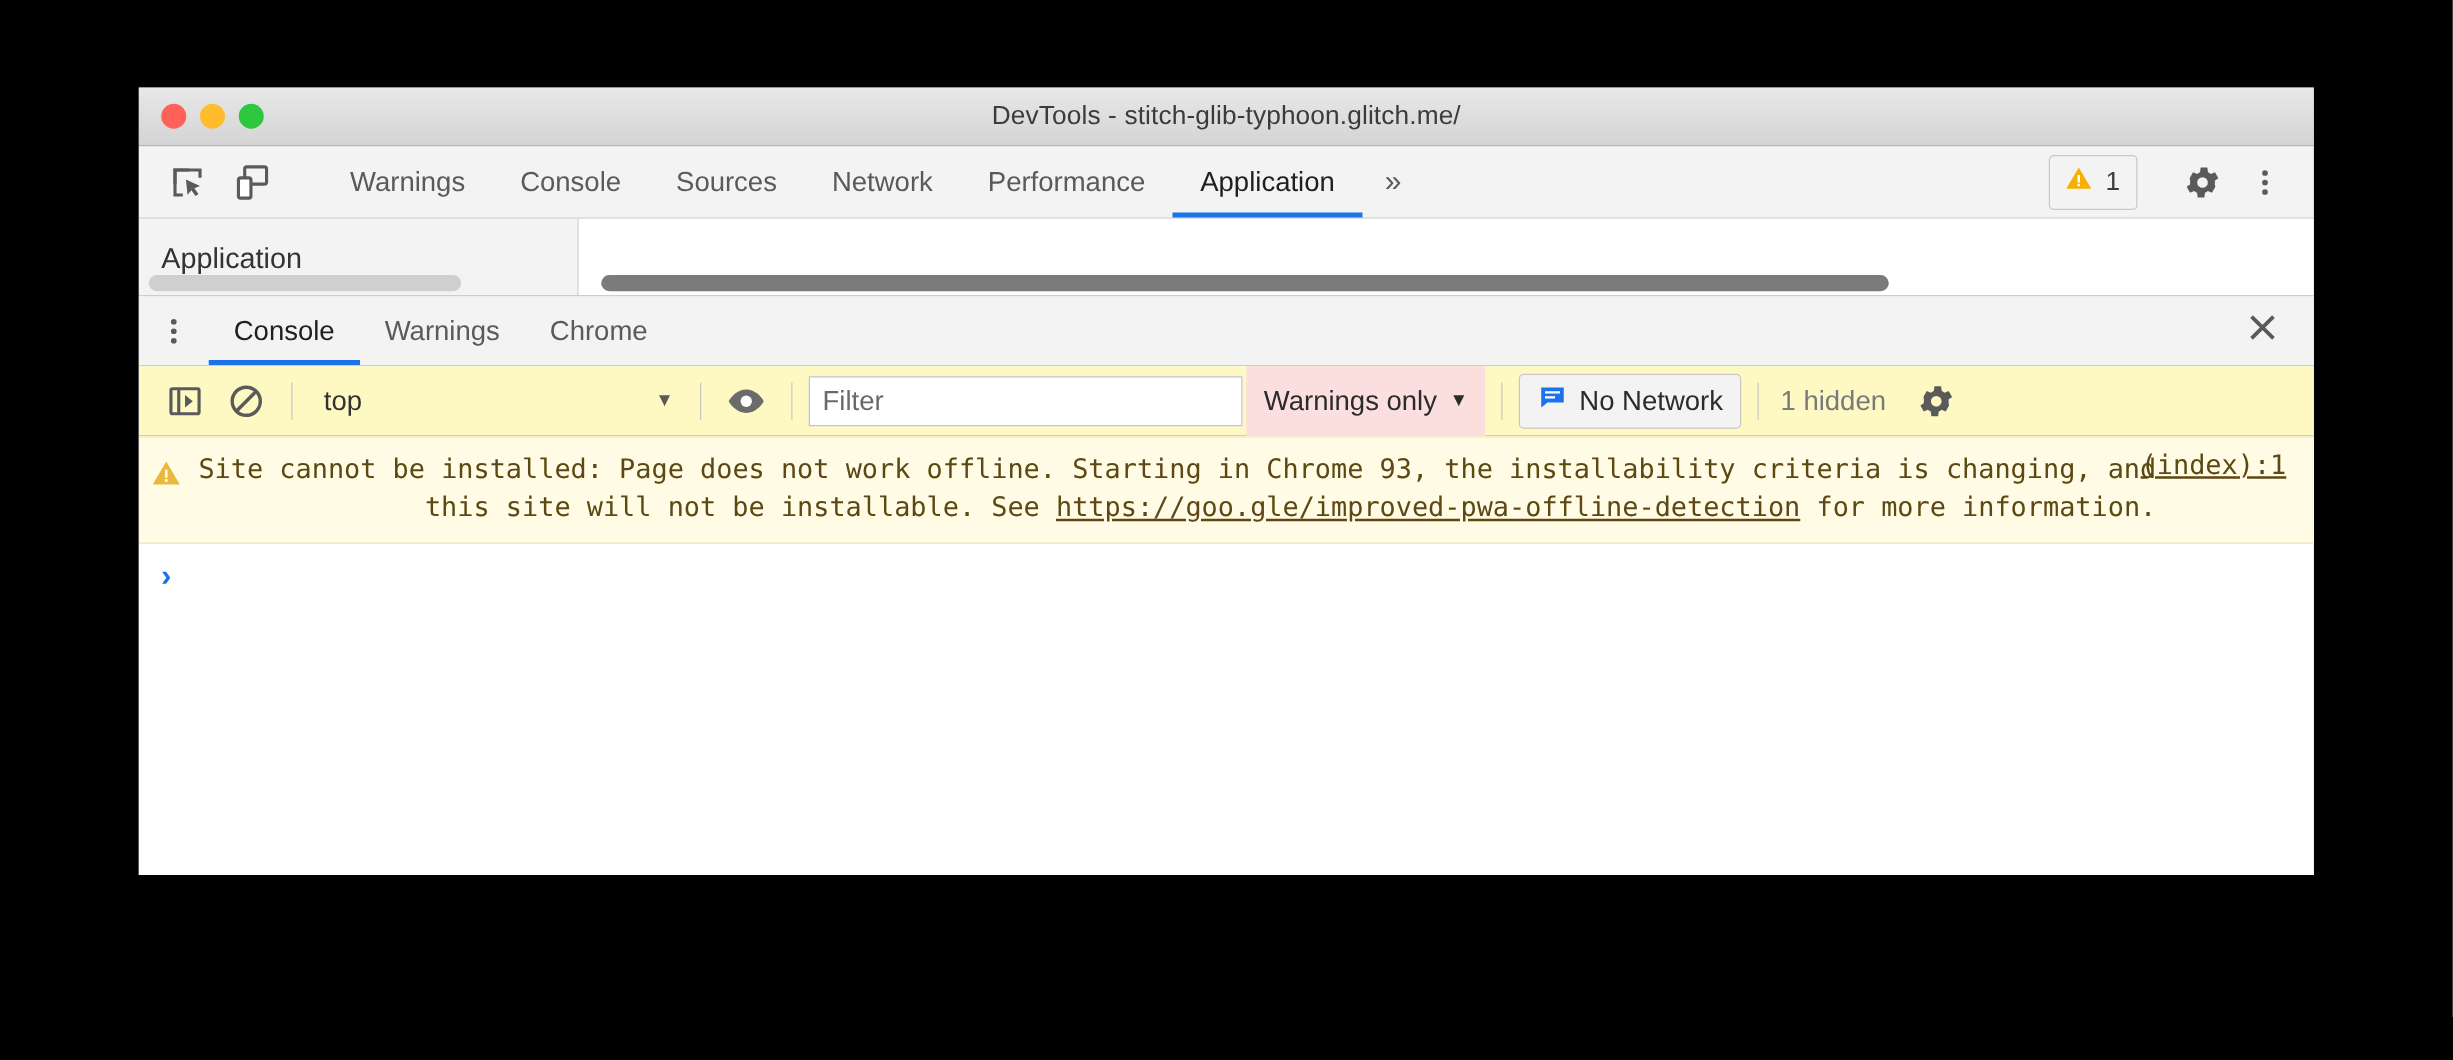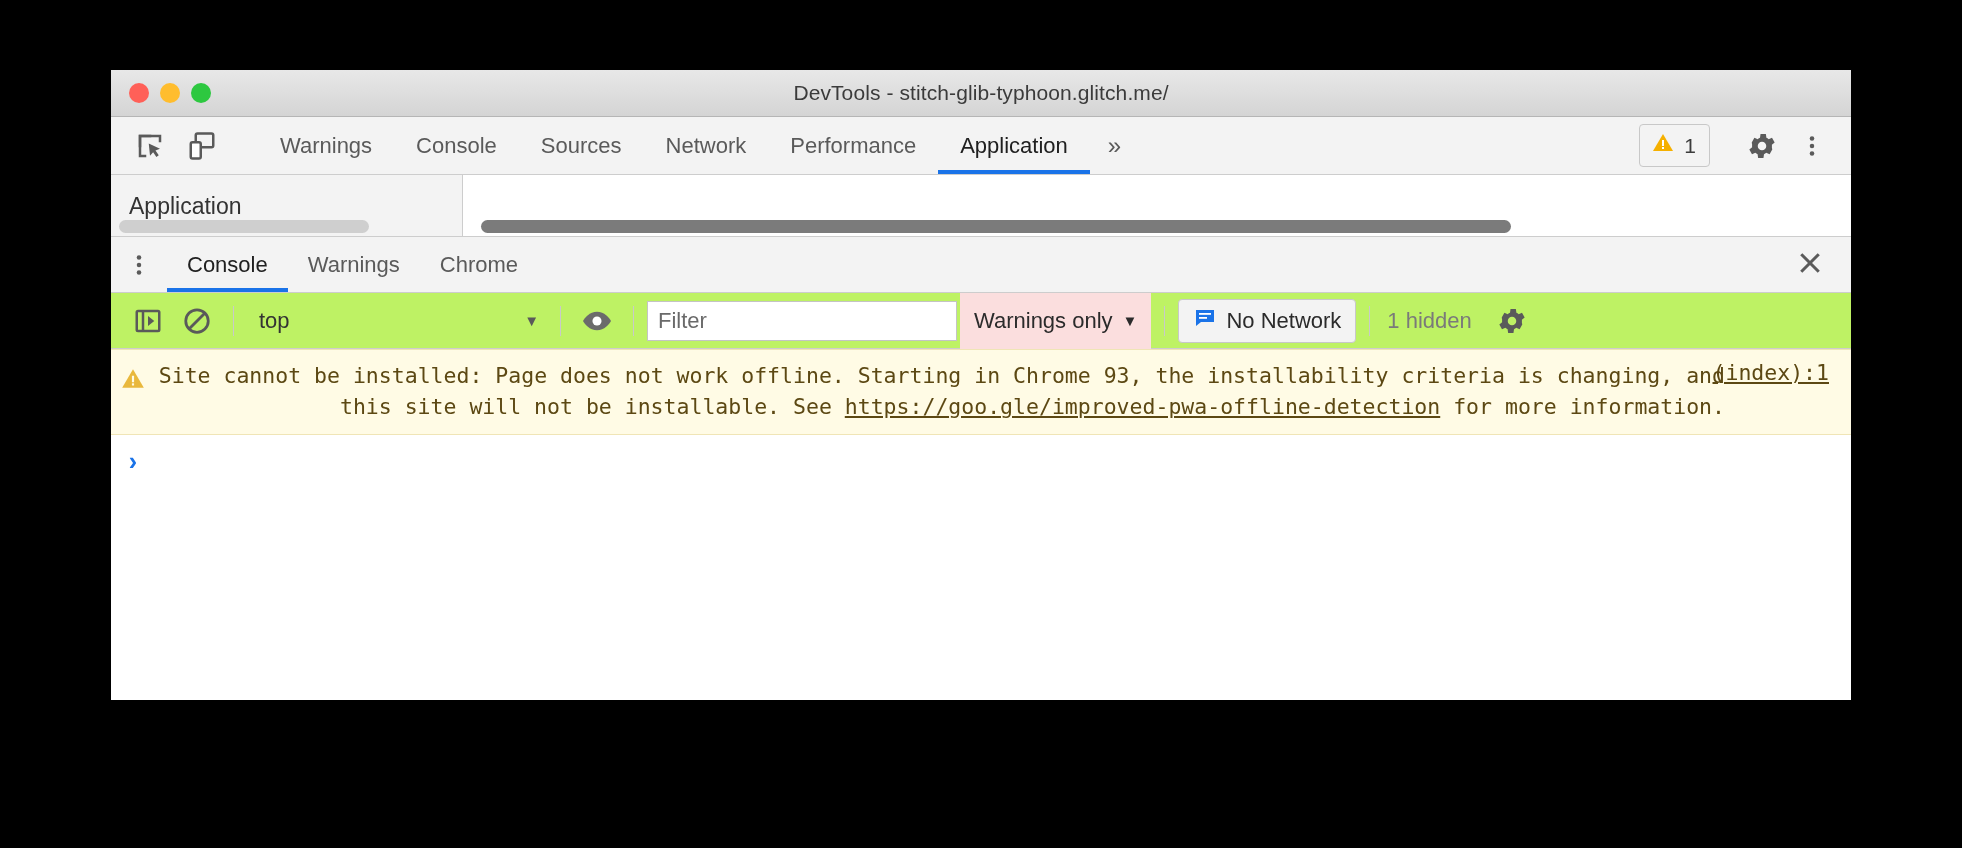--- a/index.html
+++ b/index.html
@@ -119,31 +119,31 @@
   .dtab.active { color: #202020; }
   .dtab.active::after {
     content: ""; position: absolute; left: 0; right: 0; bottom: 0;
     height: 4px; background: #1a73e8;
   }
   .drawer-close { margin-left: auto; display: flex; align-items: center; padding-right: 26px; }
 
   
   .console-toolbar {
     height: 56px; flex: none;
-    background: #bef264; border-bottom: 1px solid #cdcdcd;
+    background: #fef9c3; border-bottom: 1px solid #cdcdcd;
     display: flex; align-items: center; padding: 0 12px 0 14px; gap: 3px;
   }
   .ct-sep { width: 1px; height: 30px; background: #c9c9c9; margin: 0 10px; flex: none; }
   .ctx-select {
     display: flex; align-items: center; min-width: 300px;
     font-size: 22px; color: #333; padding-left: 12px;
   }
   .ctx-select .caret { margin-left: auto; font-size: 15px; color: #5a5a5a; padding-right: 8px;}
   .filter-input {
-    width: 310px; height: 40px;
+    width: 347px; height: 40px;
     border: 1px solid #c4c4c4; background: #fff;
     font-size: 22px; color: #333; padding: 0 10px;
     font-family: "Liberation Sans", sans-serif;
   }
   .filter-input::placeholder { color: #6a6a6a; }
   .level-select {
     display: flex; align-items: center; gap: 10px;
     background: #fbdede; height: 56px; padding: 0 14px;
     font-size: 22px; color: #2b2b2b;
   }

